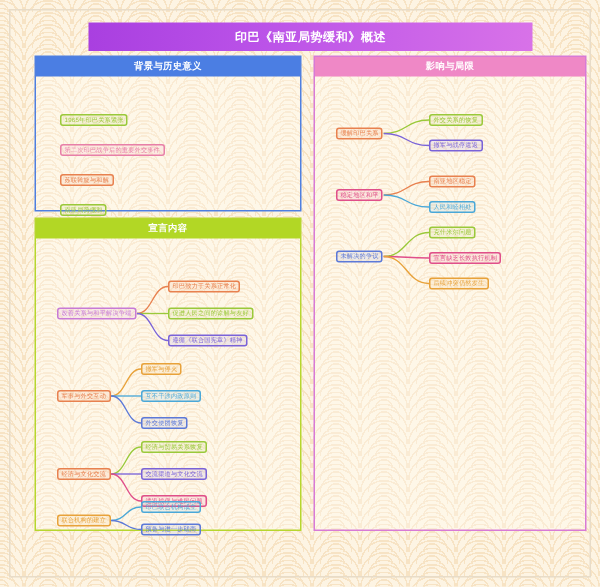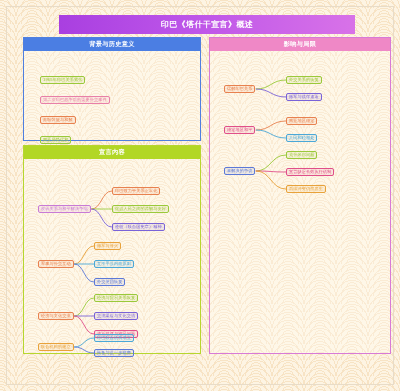--- a/index.html
+++ b/index.html
@@ -56,21 +56,21 @@
   }
   svg.links{position:absolute;left:0;top:0;overflow:visible;pointer-events:none;}
   svg.links path{fill:none;stroke-width:.9;}
 </style>
 </head>
 <body>
 
 <div id="root">
 <div id="frame">
 
-  <div class="title-bar">印巴《塔什干宣言》概述</div>
+  <div class="title-bar">印巴《南亚局势缓和》概述</div>
 
   <div class="panel" id="panel-bg">
     <div class="panel-head">背景与历史意义</div>
     <div class="panel-body" id="body-bg">
           <div class="node" style="left: 16px; top: 25px; border-color: rgb(154, 201, 58); color: rgb(154, 201, 58); background: rgba(154, 201, 58, 0.1);">1965年印巴关系紧张</div>
           <div class="node" style="left: 16px; top: 45px; border-color: rgb(232, 127, 168); color: rgb(232, 127, 168); background: rgba(232, 127, 168, 0.1);">第二次印巴战争后的重要外交事件</div>
           <div class="node" style="left: 16px; top: 65px; border-color: rgb(232, 129, 79); color: rgb(232, 129, 79); background: rgba(232, 129, 79, 0.1);">苏联斡旋与和解</div>
           <div class="node" style="left: 16px; top: 85px; border-color: rgb(154, 201, 58); color: rgb(154, 201, 58); background: rgba(154, 201, 58, 0.1);">南亚局势缓和</div>
         </div>
   </div>

